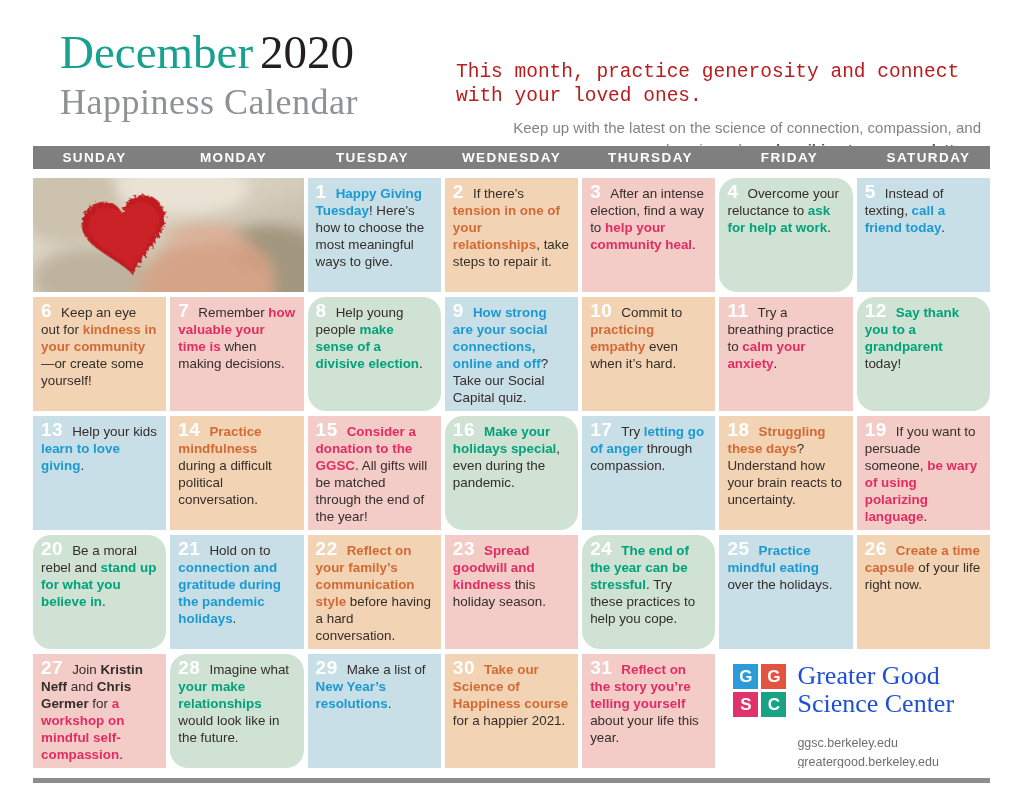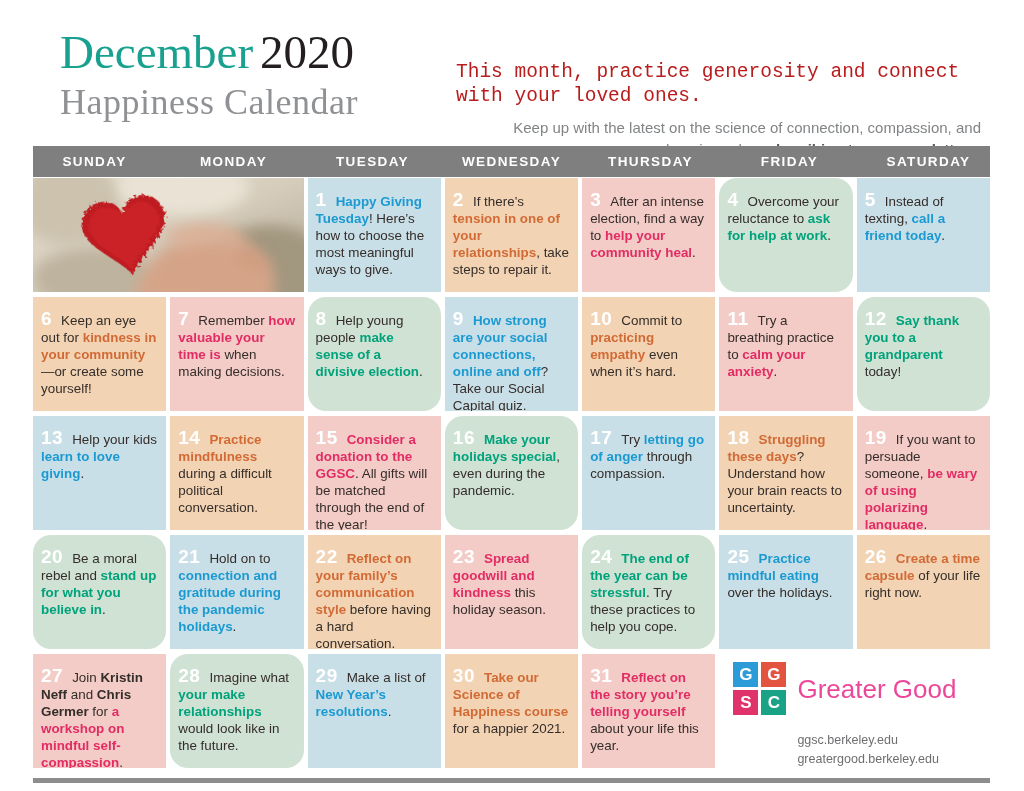--- a/index.html
+++ b/index.html
@@ -12,28 +12,28 @@
   .month{color:#18a18e;}
   .year{color:#231f20;margin-left:7px;}
   .subtitle{font-family:"Liberation Serif",serif;font-size:36px;line-height:40px;color:#8f9194;margin-top:4px;letter-spacing:0.5px;}
 
   .intro-block{position:absolute;left:456px;top:60px;width:545px;}
   .tagline{font-family:Liberation Mono, monospace;font-size:19.5px;color:#b91c1c;line-height:24px;}
   .blurb{margin-top:9px;font-size:15px;color:#818486;line-height:22px;width:525px;text-align:right;}
   .blurb .sub-link{font-weight:bold;color:#595d5f;cursor:pointer;}
 
   
-  .dayhead{position:absolute;left:33px;top:146px;width:957px;height:31px;background:#7f7f7f;
+  .dayhead{position:absolute;left:33px;top:146px;width:957px;height:23px;background:#7f7f7f;
            display:grid;grid-template-columns:repeat(7,1fr);gap:16px;align-items:center;}
   .dayhead span{color:#fff;font-weight:bold;font-size:13.5px;letter-spacing:1.4px;text-align:center;}
 
   
   .grid{position:absolute;left:33px;top:178px;width:957px;
         display:grid;grid-template-columns:repeat(7,1fr);grid-auto-rows:114px;gap:5px 4px;}
-  .cell{padding:13px 8px 0 8px;font-size:13.4px;line-height:17px;color:#352d29;overflow:hidden;}
+  .cell{padding:5px 8px 0 8px;font-size:13.4px;line-height:17px;color:#352d29;overflow:hidden;}
   .bg-blue{background:#c9dfe7;}
   .bg-tan{background:#f2d4b4;}
   .bg-pink{background:#f3ccc8;}
   .bg-green{background:#cfe2d3;border-radius:18px;}
   .num{font-size:19px;font-weight:bold;color:#fff;margin-right:9px;letter-spacing:0.5px;}
   .hl{font-weight:bold;cursor:pointer;}
   .hl-blue{color:#1b9ad2;}
   .hl-orange{color:#d26a35;}
   .hl-magenta{color:#e22c63;}
   .hl-teal{color:#00a27c;}
@@ -44,21 +44,21 @@
 
   
   .logo-cell{grid-column:6/8;background:#fff;padding:8px 0 0 14px;}
   .logo-row{display:flex;align-items:center;gap:11px;}
   .sq-grid{display:grid;grid-template-columns:25px 25px;grid-auto-rows:25px;gap:3px;}
   .sq{display:flex;align-items:center;justify-content:center;color:#fff;font-weight:bold;font-size:17px;}
   .sq-g1{background:#2b9cd8;}
   .sq-g2{background:#e25440;}
   .sq-s{background:#e0336b;}
   .sq-c{background:#1aa287;}
-  .org-name{font-family:Liberation Sans, sans-serif;font-size:26px;line-height:28px;color:#ec4899;}
+  .org-name{font-family:Liberation Serif, serif;font-size:26px;line-height:28px;color:#1d4ed8;}
   .urls{margin:16px 0 0 64px;font-size:12.5px;line-height:19px;color:#6d6e70;}
   .urls div{cursor:pointer;}
 
   .bottom-bar{position:absolute;left:33px;top:778px;width:957px;height:5px;background:#8d8d8d;}
 </style>
 </head>
 <body>
 
 <div class="title-block">
   <div class="title-line">
@@ -149,20 +149,21 @@
     <div class="cell logo-cell" id="logo-cell">
     <div class="logo-row">
       <div class="sq-grid">
         <div class="sq sq-g1">G</div>
         <div class="sq sq-g2">G</div>
         <div class="sq sq-s">S</div>
         <div class="sq sq-c">C</div>
       </div>
       <div class="org-name">
         <div>Greater Good</div>
+        <div>Science Center</div>
       </div>
     </div>
     <div class="urls">
       <div>ggsc.berkeley.edu</div>
       <div>greatergood.berkeley.edu</div>
     </div>
   </div>
 </div>
 
 <div class="bottom-bar"></div>

